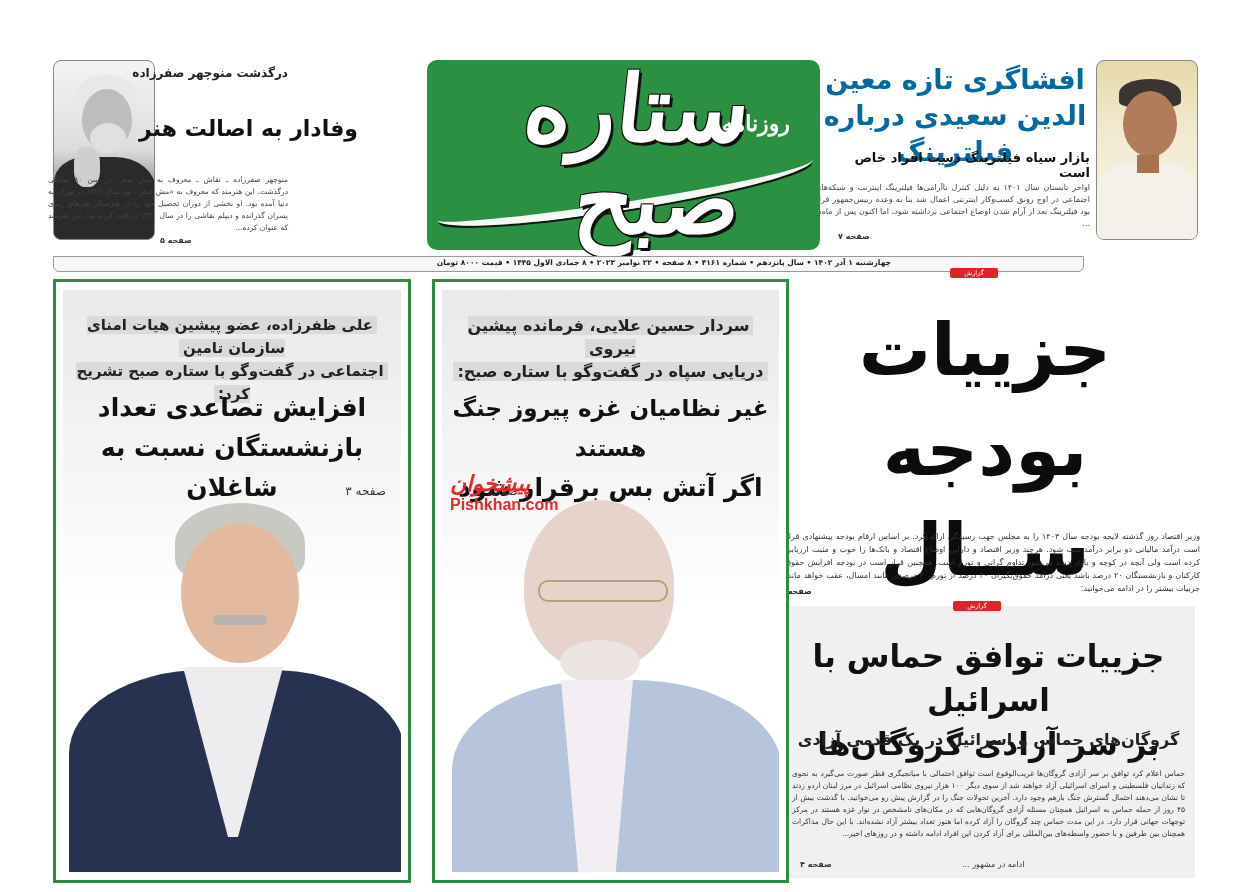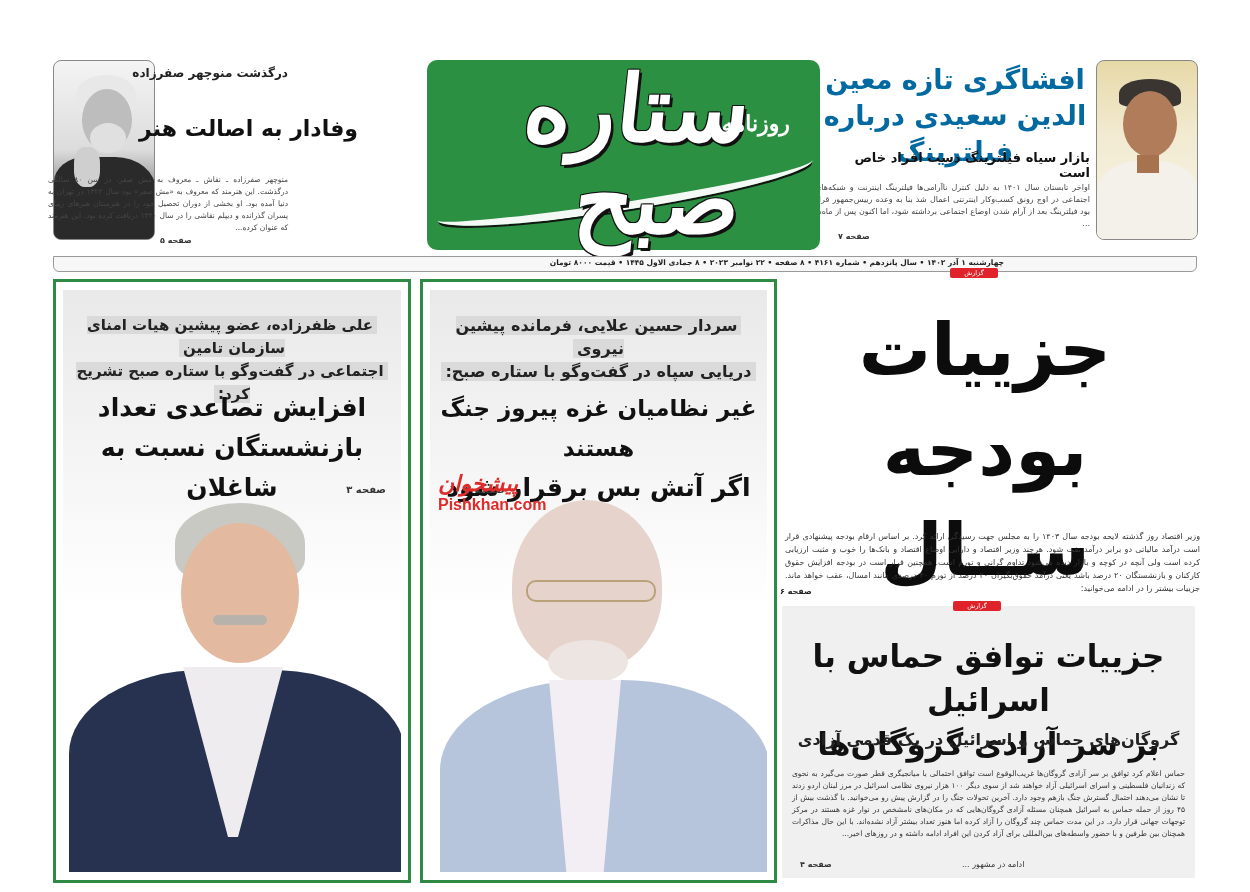--- a/index.html
+++ b/index.html
@@ -69,21 +69,21 @@
     }
     #masthead .swoosh {
       position: absolute; left: 8px; top: 110px; width: 380px; height: 40px;
       border-bottom: 8px solid #fff; border-radius: 0 0 60% 40%;
       transform: rotate(-8deg); opacity: 0.95;
       box-shadow: 0 3px 0 -1px #111;
     }
 
     
     #date-bar {
-      position: absolute; left: 53px; top: 256px; width: 1144px; height: 16px;
+      position: absolute; left: 53px; top: 256px; width: 1031px; height: 16px;
       border: 1px solid #999; border-radius: 0 0 6px 6px; background: #f7f7f7;
     }
     #date-bar .text {
       position: absolute; right: 192px; top: 1px; font-size: 7.5px; font-weight: bold; color: #222; white-space: nowrap;
     }
 
     
     .red-tag {
       position: absolute; height: 10px; background: #e0232b; color: #fff;
       font-size: 6.5px; text-align: center; line-height: 10px; border-radius: 2px;
@@ -132,23 +132,23 @@
     }
     .box .kicker {
       position: absolute; left: 0; right: 0; top: 24px; text-align: center;
       font-weight: bold; font-size: 16px; line-height: 23px; color: #222;
     }
     .box .kicker span { background: #dadada; padding: 0 4px; }
     .box .headline {
       position: absolute; left: 0; right: 0; top: 98px; text-align: center;
       font-weight: bold; font-size: 25px; line-height: 40px; color: #111;
     }
-    .box .page { position: absolute; font-size: 10px; font-weight: bold; color: #333; }
-
-    #box-center { left: 420px; width: 357px; }
+    .box .page { position: absolute; font-size: 12px; font-weight: normal; color: #333; }
+
+    #box-center { left: 432px; width: 357px; }
     #box-left { left: 53px; width: 358px; }
 
     
     .portrait { position: absolute; overflow: hidden; }
     .watermark {
       position: absolute; left: 8px; top: 200px; color: #e02b2b; font-family: "Liberation Sans", sans-serif;
       font-weight: bold;
     }
     .watermark .fa { font-family: "DejaVu Serif", serif; font-size: 22px; display: block; text-align: left; font-style: italic; }
     .watermark .en { font-size: 16px; }

